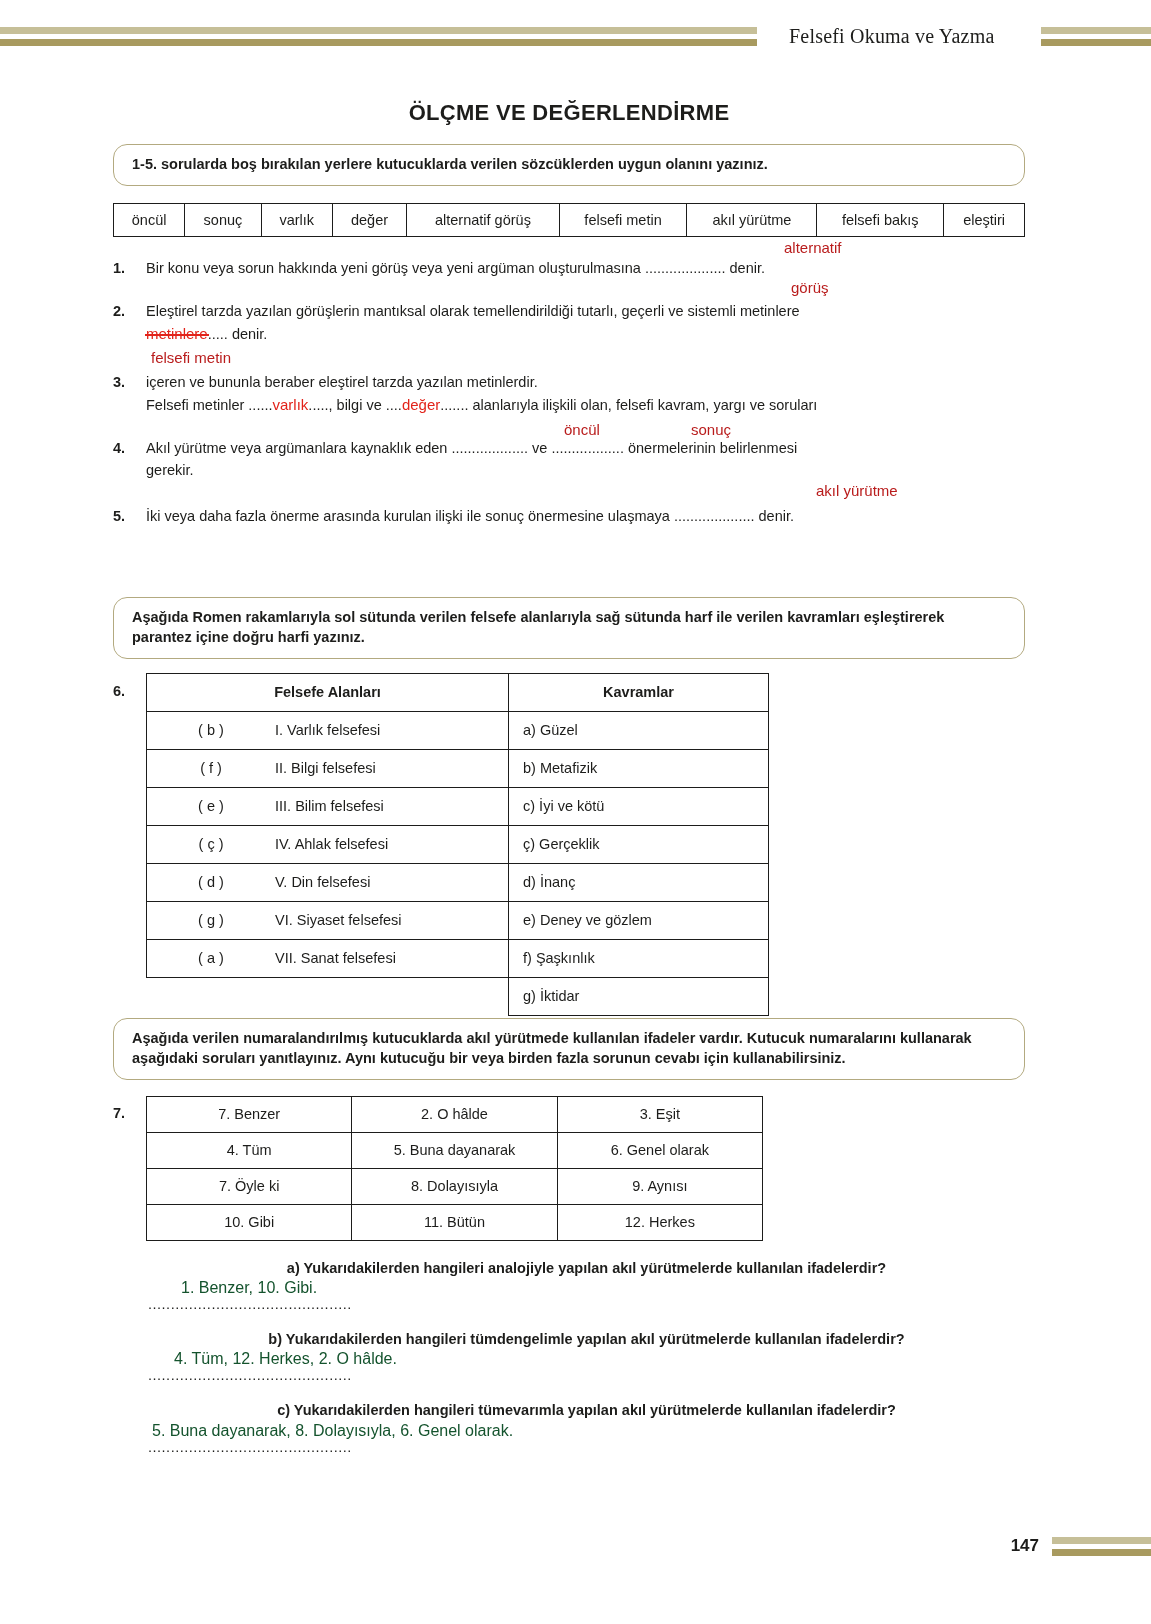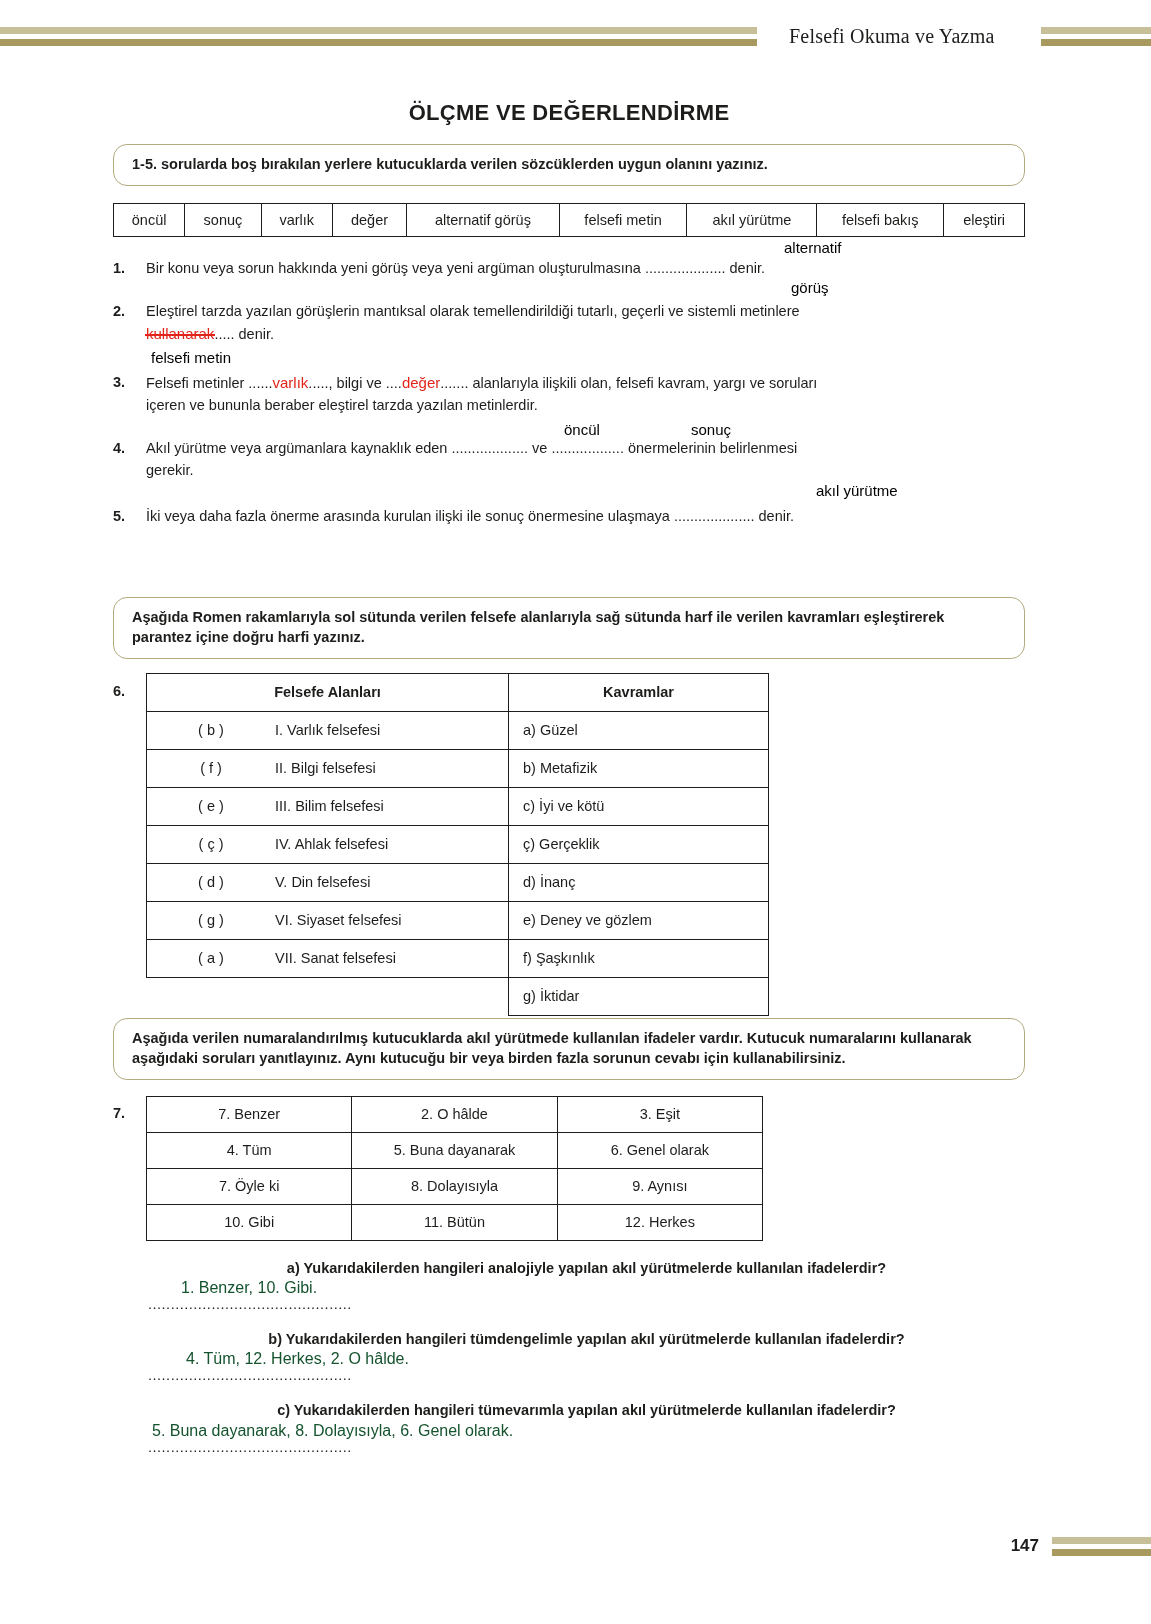--- a/index.html
+++ b/index.html
@@ -104,21 +104,21 @@
     width: 33px;
     flex: 0 0 33px;
     padding-top: 0px;
   }
   .q-body { flex: 1 1 auto; position: relative; }
 
   .dots { letter-spacing: 0px; color: #1d1d1b; }
 
   
   .ans {
-    color: #000000;
+    color: #b91c1c;
     position: absolute;
     white-space: nowrap;
     font-size: 15px;
     line-height: 1;
   }
   .ans-inline {
     color: #e2231a;
     font-size: 15px;
   }
   .ans-strike {
@@ -298,31 +298,31 @@
         <span class="ans" style="left:638px; top:-18px;">alternatif</span>
         <span class="ans" style="left:645px; top:22px;">görüş</span>
       </div>
     </div>
 
     <div class="q" style="margin-bottom:10px;">
       <div class="q-num">2.</div>
       <div class="q-body">
         <div>Eleştirel tarzda yazılan görüşlerin mantıksal olarak temellendirildiği tutarlı, geçerli ve sistemli metinlere</div>
         <div style="position:relative;">
-          <span class="ans-strike">kullanarak</span><span class="dots">.....</span><span> denir.</span>
+          <span class="ans-strike">metinlere</span><span class="dots">.....</span><span> denir.</span>
           <span class="ans" style="left:5px; top:27px;">felsefi metin</span>
         </div>
       </div>
     </div>
 
     <div class="q" style="margin-bottom:22px; margin-top:26px;">
       <div class="q-num">3.</div>
       <div class="q-body">
+        <div>içeren ve bununla beraber eleştirel tarzda yazılan metinlerdir.</div>
         <div><span>Felsefi metinler </span><span class="dots">......</span><span class="ans-inline">varlık</span><span class="dots">.....</span><span>, bilgi ve </span><span class="dots">....</span><span class="ans-inline">değer</span><span class="dots">.......</span><span> alanlarıyla ilişkili olan, felsefi kavram, yargı ve soruları</span></div>
-        <div>içeren ve bununla beraber eleştirel tarzda yazılan metinlerdir.</div>
       </div>
     </div>
 
     <div class="q" style="margin-bottom:24px;">
       <div class="q-num">4.</div>
       <div class="q-body">
         <div style="position:relative;">
           <span>Akıl yürütme veya argümanlara kaynaklık eden </span><span class="dots">...................</span><span> ve </span><span class="dots">..................</span><span> önermelerinin belirlenmesi</span>
           <span class="ans" style="left:418px; top:-16px;">öncül</span>
           <span class="ans" style="left:545px; top:-16px;">sonuç</span>
@@ -439,21 +439,21 @@
     <div class="subq">
       <div class="subq-prompt">a) Yukarıdakilerden hangileri analojiyle yapılan akıl yürütmelerde kullanılan ifadelerdir?</div>
       <div class="subq-answer-line">
         <span class="subq-answer" style="left:33px;">1. Benzer, 10. Gibi.</span>
         <span class="subq-dots" style="left:0;">.............................................</span>
       </div>
     </div>
     <div class="subq">
       <div class="subq-prompt">b) Yukarıdakilerden hangileri tümdengelimle yapılan akıl yürütmelerde kullanılan ifadelerdir?</div>
       <div class="subq-answer-line">
-        <span class="subq-answer" style="left:38px;text-align:center;">4. Tüm, 12. Herkes, 2. O hâlde.</span>
+        <span class="subq-answer" style="left:26px;text-align:center;">4. Tüm, 12. Herkes, 2. O hâlde.</span>
         <span class="subq-dots" style="left:0;">.............................................</span>
       </div>
     </div>
     <div class="subq">
       <div class="subq-prompt">c) Yukarıdakilerden hangileri tümevarımla yapılan akıl yürütmelerde kullanılan ifadelerdir?</div>
       <div class="subq-answer-line">
         <span class="subq-answer" style="left:4px;">5. Buna dayanarak, 8. Dolayısıyla, 6. Genel olarak.</span>
         <span class="subq-dots" style="left:0;">.............................................</span>
       </div>
     </div>

